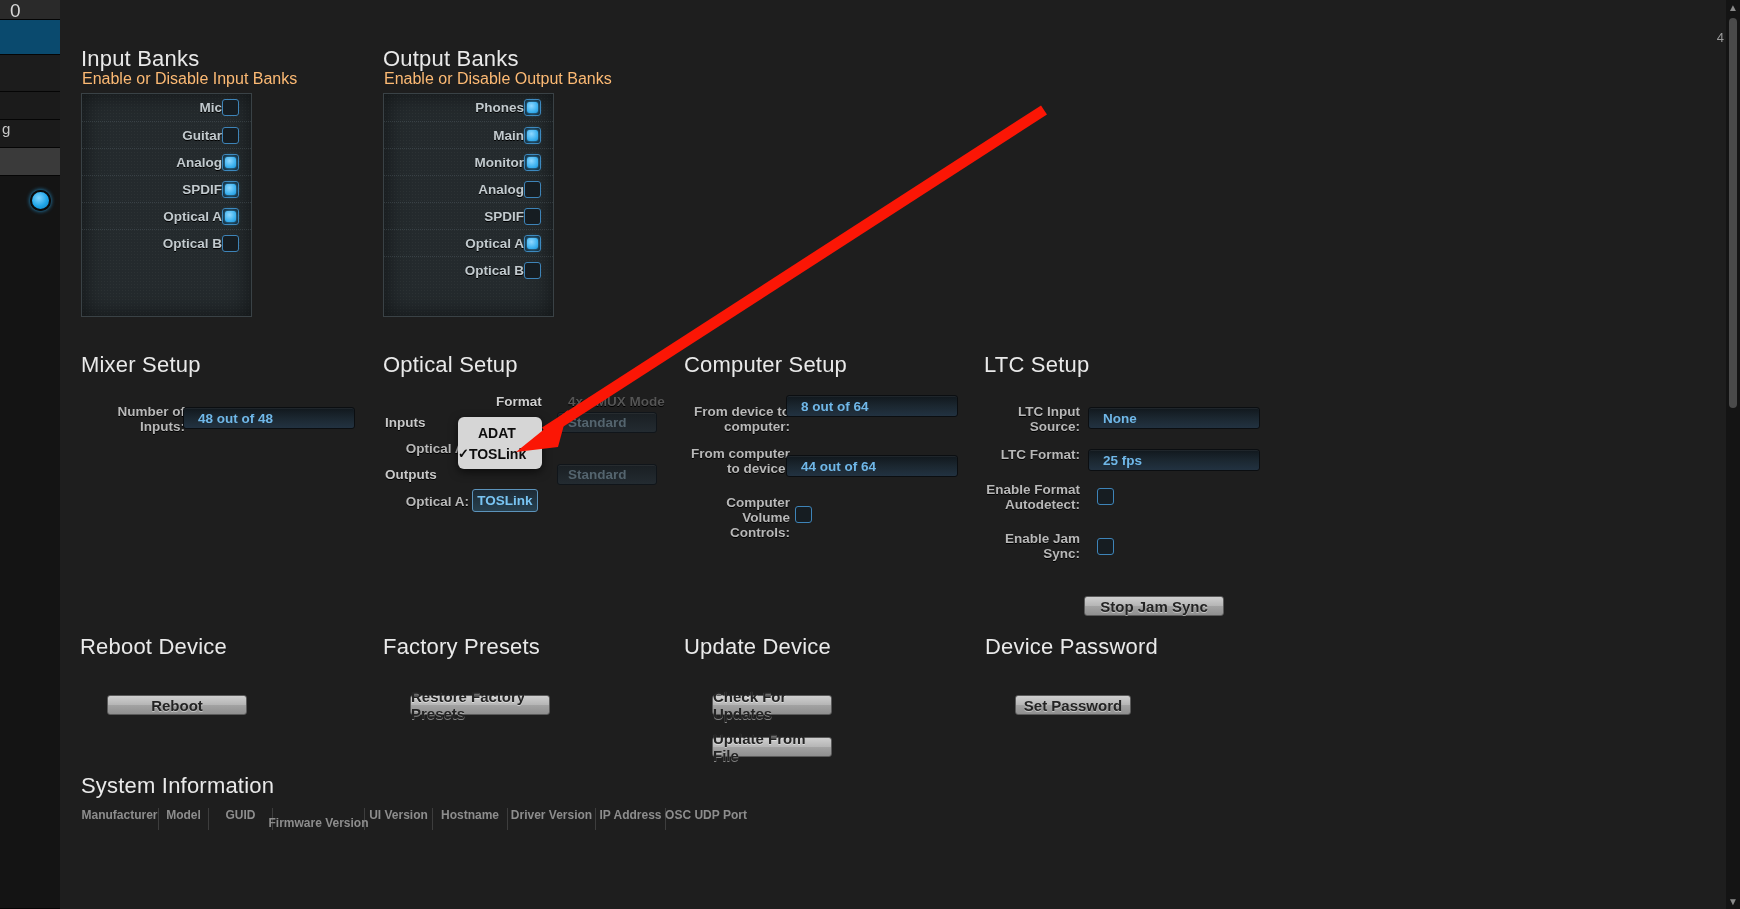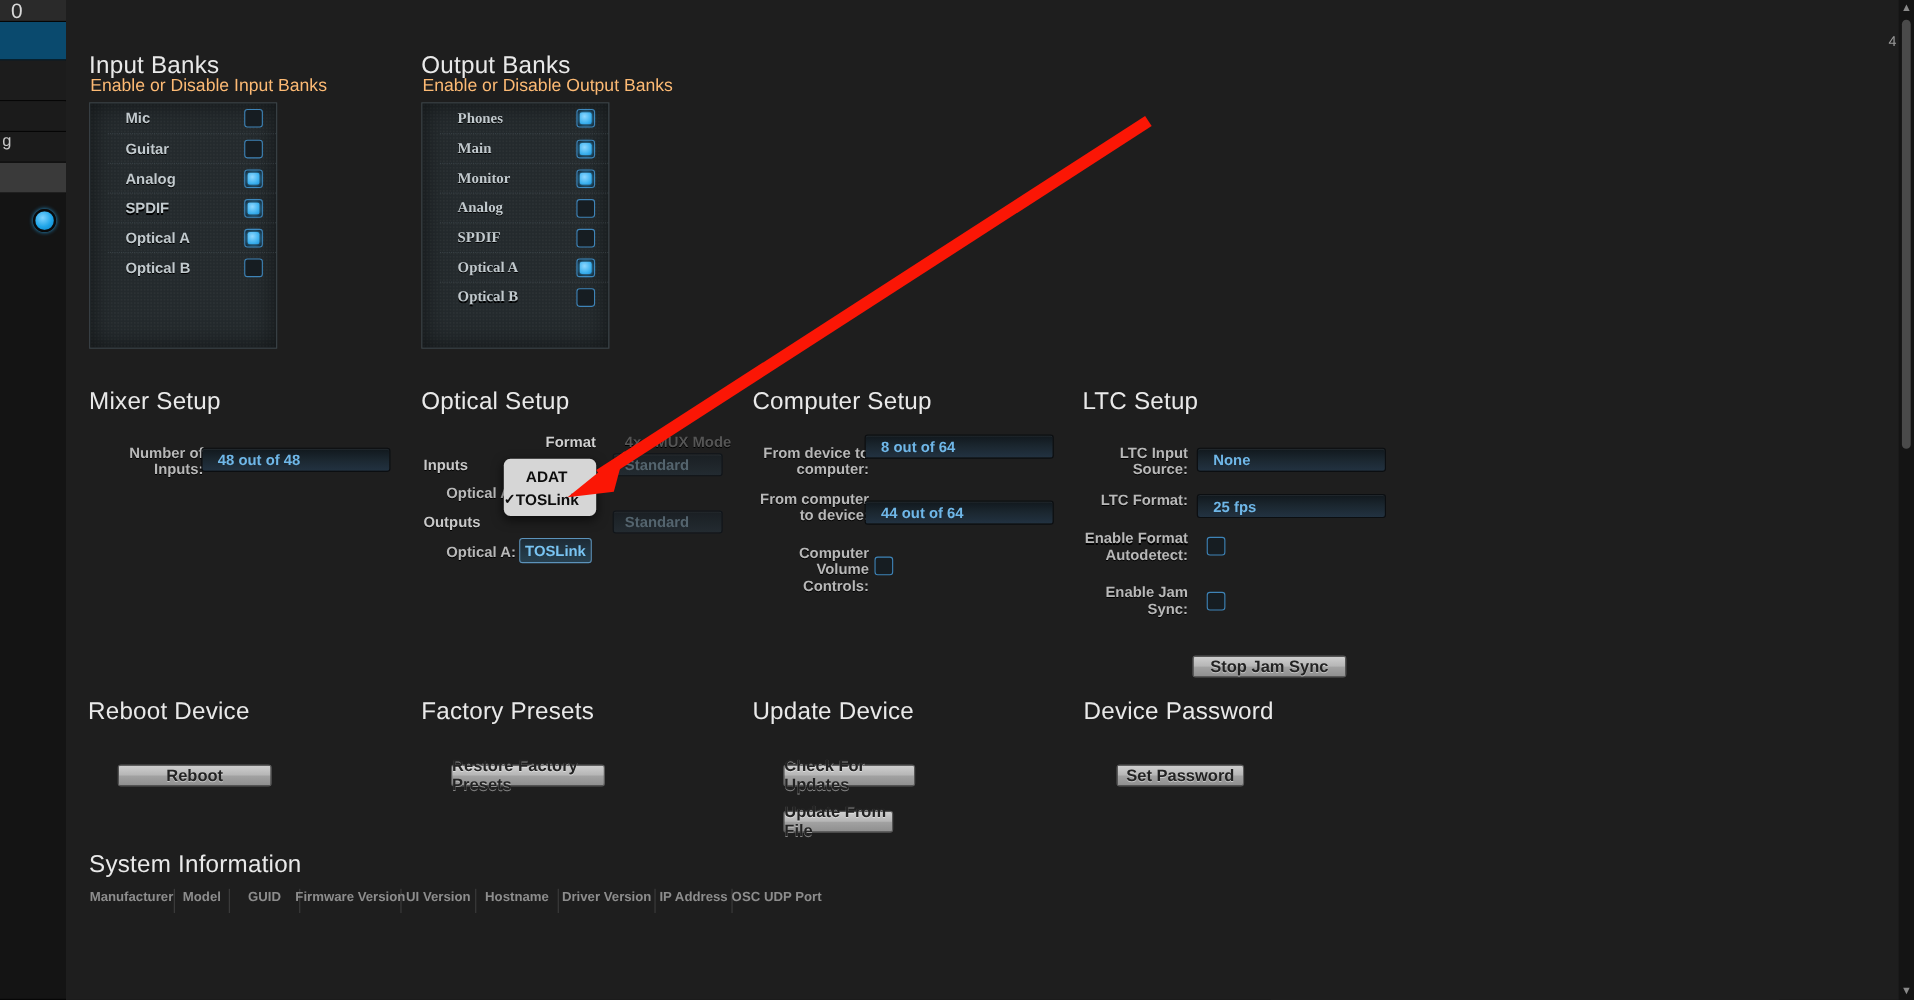--- a/index.html
+++ b/index.html
@@ -32,21 +32,21 @@
   .sec-sub { position: absolute; color: #fdba74; font-size: 16px; white-space: nowrap; }
 
   
   .bank {
     position: absolute; background: #242a2d;
     border: 1px solid #3a4246;
     background-image: radial-gradient(rgba(255,255,255,.035) 1px, transparent 1px);
     background-size: 3px 3px;
     box-shadow: inset 0 0 22px rgba(0,0,0,.55);
   }
-  .bank-inner { position: absolute; left: 16px; top: 0; right: 0; }
+  .bank-inner { position: absolute; left: 0; top: 0; right: 0; text-align: right; }
   .bank-row { position: relative; height: 27px; display: flex; align-items: center; padding: 0 12px 0 16px; }
   .bank-row + .bank-row { border-top: 1px dotted rgba(130,150,160,.22); }
   .bank-label { flex: 1; color: #c2cace; font-size: 13.5px; font-weight: bold; text-shadow: 0 1px 0 #000; }
   .cb { width: 17px; height: 17px; border: 1px solid #3e84b8; border-radius: 3px; background: #161d22; flex: 0 0 auto; position: relative; }
   .cb.on { background: #14222c; }
   .cb.on::after {
     content: ""; position: absolute; left: 2px; top: 2px; right: 2px; bottom: 2px; border-radius: 2px;
     background: radial-gradient(circle at 40% 35%, #8fd8ff 0%, #3fb3f0 60%, #1f93d8 100%);
     box-shadow: 0 0 5px rgba(60,180,245,.95);
   }
@@ -153,21 +153,21 @@
           </div>
           <div class="bank-row">
             <div class="bank-label">Optical B</div>
             <div class="cb"></div>
           </div>
         </div>
     </div>
 
     <div class="sec-title" style="left:323px; top:46px;">Output Banks</div>
     <div class="sec-sub" style="left:324px; top:70px;">Enable or Disable Output Banks</div>
-    <div class="bank" style="left:323px; top:93px; width:171px; height:224px;font-family:Liberation Serif, serif;">
+    <div class="bank" style="left:323px; top:93px; width:171px; height:224px;">
       <div class="bank-inner" id="output-bank-rows">
           <div class="bank-row">
             <div class="bank-label">Phones</div>
             <div class="cb on"></div>
           </div>
           <div class="bank-row">
             <div class="bank-label">Main</div>
             <div class="cb on"></div>
           </div>
           <div class="bank-row">
@@ -251,37 +251,37 @@
     <div class="btn" style="left:1024px; top:568px; width:140px; height:20px;">Stop Jam Sync</div>
 
     <div class="sec-title" style="left:20px; top:634px;">Reboot Device</div>
     <div class="btn" style="left:47px; top:667px; width:140px; height:20px;">Reboot</div>
 
     <div class="sec-title" style="left:323px; top:634px;text-align:right;">Factory Presets</div>
     <div class="btn" style="left:350px; top:667px; width:140px; height:20px;">Restore Factory Presets</div>
 
     <div class="sec-title" style="left:624px; top:634px;">Update Device</div>
     <div class="btn" style="left:652px; top:667px; width:120px; height:20px;">Check For Updates</div>
-    <div class="btn" style="left:652px; top:709px; width:100px; height:20px;">Update From File</div>
+    <div class="btn" style="left:652px; top:709px; width:120px; height:20px;">Update From File</div>
 
     <div class="sec-title" style="left:925px; top:634px;">Device Password</div>
     <div class="btn" style="left:955px; top:667px; width:116px; height:20px;">Set Password</div>
 
     <div class="sec-title" style="left:21px; top:773px;">System Information</div>
     <div class="sysinfo-table" style="left:21px; top:808px; width:665px; height:22px;" id="sysinfo-cols">
         <div class="sys-col" style="width: 78px;">
           <span class="sys-head">Manufacturer</span>
         </div>
         <div class="sys-col" style="width: 50px;">
           <span class="sys-head">Model</span>
         </div>
         <div class="sys-col" style="width: 88px;">
           <span class="sys-head">GUID</span>
         </div>
-        <div class="sys-col" style="width: 92px;">
+        <div class="sys-col" style="width: 92px; align-items: flex-end;">
           <span class="sys-head">Firmware Version</span>
         </div>
         <div class="sys-col" style="width: 68px;">
           <span class="sys-head">UI Version</span>
         </div>
         <div class="sys-col" style="width: 76px;">
           <span class="sys-head">Hostname</span>
         </div>
         <div class="sys-col" style="width: 88px;">
           <span class="sys-head">Driver Version</span>

